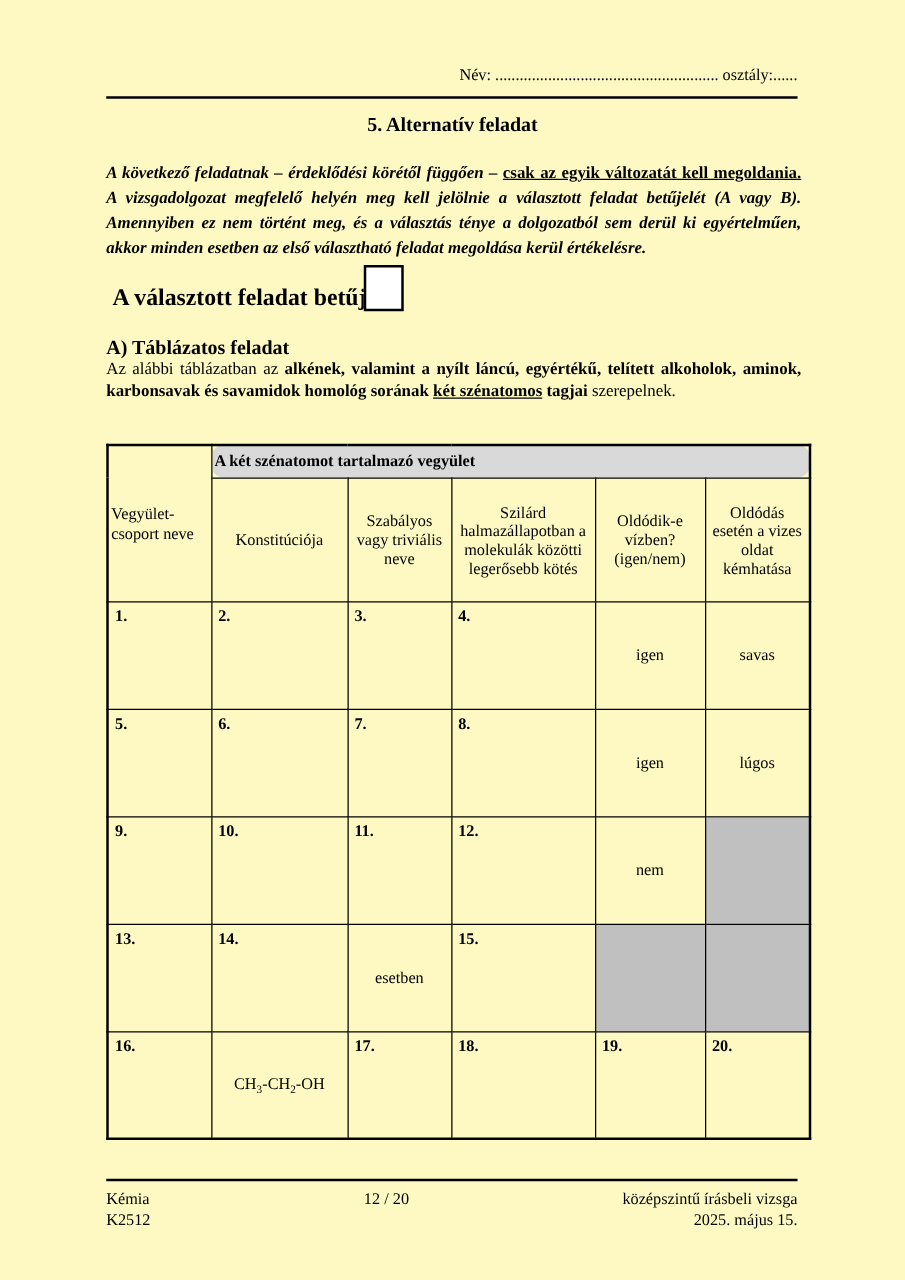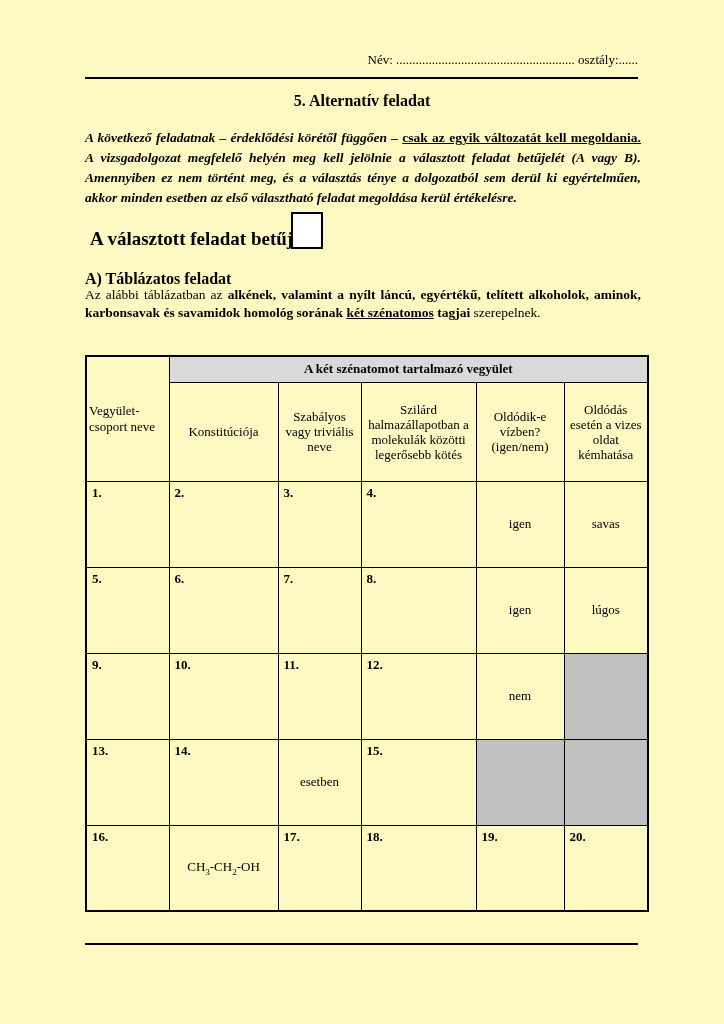--- a/index.html
+++ b/index.html
@@ -49,21 +49,21 @@
   .desc b.ul { text-decoration:underline; }
   .desc .instr { display:block; font-weight:bold; font-style:italic; }
 
   .table-wrap { position:absolute; top:355px; left:85px; }
   table { border-collapse:collapse; table-layout:fixed; width:562px; border:2px solid #000; }
   td { border:1px solid #000; font-size:13px; padding:3px 5px; overflow:hidden; }
   tr.hr1 { height:26px; }
   tr.hr2 { height:99px; }
   tr.body-row { height:86px; }
   td.corner { text-align:left; vertical-align:middle; padding:2px; }
-  td.span-head { background:#d9d9d9; text-align:center; vertical-align:middle; font-weight:bold; padding:2px; }
+  td.span-head { background:#d9d9d9; text-align:left; vertical-align:middle; font-weight:bold; padding:2px;border-radius:10px; }
   td.sub-head { text-align:center; vertical-align:middle; padding:2px 3px; line-height:15px; }
   td.num { font-weight:bold; text-align:left; vertical-align:top; }
   td.val { text-align:center; vertical-align:middle; font-weight:normal; }
   td.shaded { background:#c0c0c0; }
   td.val sub { font-size:9px; }
 
   .footer-rule {
     position:absolute; top:943px; left:85px; width:553px;
     border-top:2px solid #000;
   }
@@ -164,14 +164,25 @@
           <td class="num">17.</td>
           <td class="num">18.</td>
           <td class="num">19.</td>
           <td class="num">20.</td>
         </tr>
       </tbody>
     </table>
   </div>
 
   <div class="footer-rule"></div>
+  <div class="footer">
+    <div class="left">
+      <div>Kémia</div>
+      <div>K2512</div>
+    </div>
+    <div class="center">12 / 20</div>
+    <div class="right">
+      <div>középszintű írásbeli vizsga</div>
+      <div>2025. május 15.</div>
+    </div>
+  </div>
 
 </div>
 
 </body></html>

